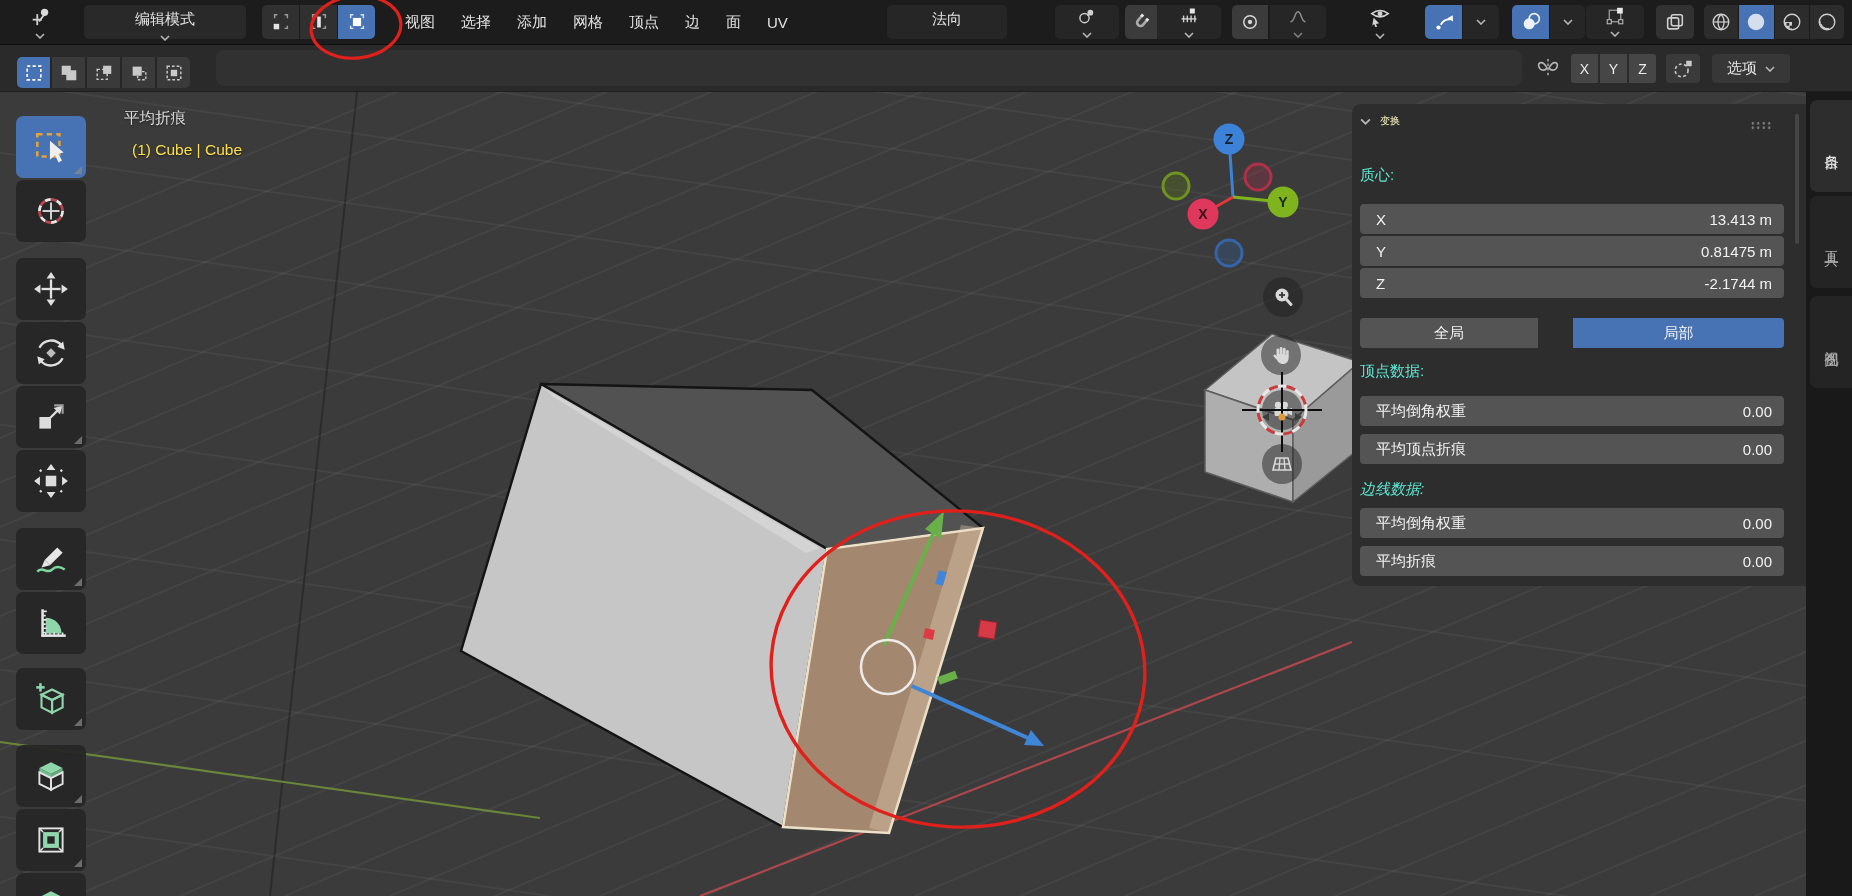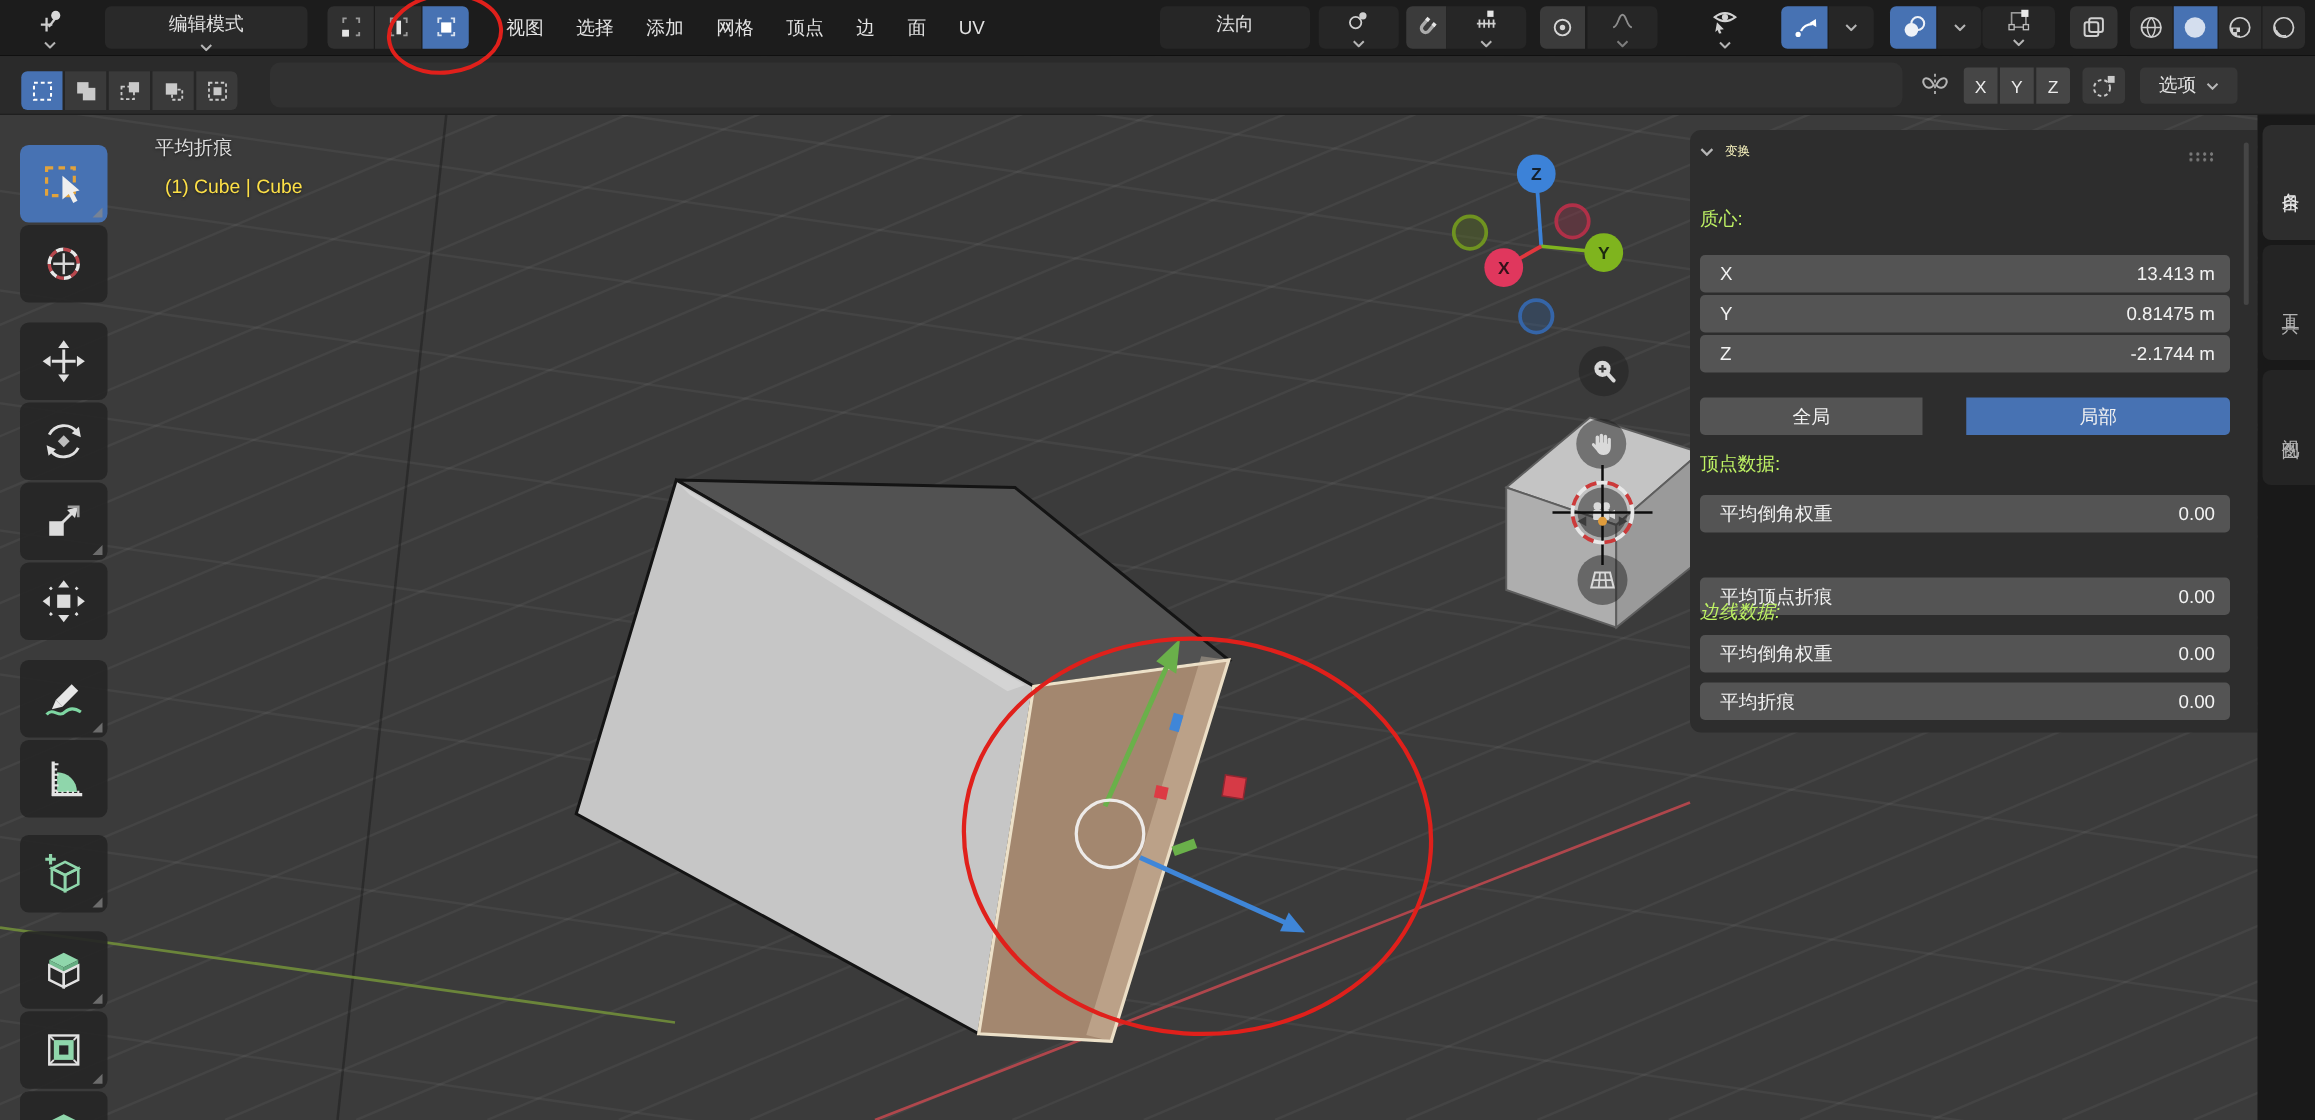--- a/index.html
+++ b/index.html
@@ -25,21 +25,21 @@
   .optbtn{width:33px;height:31px;display:flex;align-items:center;justify-content:center;background:#3a3a3a;}
   
   .tool{position:absolute;left:16px;width:70px;height:62px;border-radius:7px;background:rgba(38,38,38,.93);
         display:flex;align-items:center;justify-content:center;z-index:15;}
   .tool.corner::after{content:"";position:absolute;right:4px;bottom:4px;border-left:8px solid transparent;border-bottom:8px solid #8a8a8a;opacity:.7;}
   
   #npanel{position:absolute;left:1352px;top:104px;width:454px;height:482px;background:#2d2d2d;border-radius:9px 0 0 9px;z-index:22;font-size:15px;}
   .prow{position:absolute;left:8px;width:424px;height:30px;background:#545454;border-radius:4px;
         display:flex;align-items:center;justify-content:space-between;color:#f2f2f2;}
   .prow .lab{margin-left:16px;} .prow .val{margin-right:12px;}
-  .seclab{position:absolute;left:8px;color:#bef264;}
+  .seclab{position:absolute;left:8px;color:#5eead4;}
   .seghalf{position:absolute;height:30px;display:flex;align-items:center;justify-content:center;color:#f2f2f2;}
   #tabstrip{position:absolute;left:1806px;top:92px;width:46px;height:804px;background:#191919;z-index:22;}
   .vtab{position:absolute;left:4px;width:42px;border-radius:7px 0 0 7px;background:#242424;color:#b2b2b2;
         writing-mode:vertical-rl;display:flex;align-items:center;justify-content:center;font-size:14.5px;letter-spacing:3px;}
   .vtab.on{background:#2d2d2d;color:#e6e6e6;}
   
   .bubble{position:absolute;width:40px;height:40px;border-radius:50%;background:rgba(32,32,32,.5);
           display:flex;align-items:center;justify-content:center;z-index:6;}
   .vptxt{position:absolute;color:#dedede;font-size:15.5px;z-index:5;text-shadow:0 1px 2px rgba(0,0,0,.55);}
   .dots{width:22px;height:9px;background-image:radial-gradient(circle,#7a7a7a 1.1px,transparent 1.5px);background-size:5.5px 4.5px;}
@@ -256,21 +256,21 @@
       <span>视图</span>
       <span>选择</span>
       <span>添加</span>
       <span>网格</span>
       <span>顶点</span>
       <span>边</span>
       <span>面</span>
       <span>UV</span>
     </div>
 
-    <div class="hbtn" style="left:928px;width:120px;gap:20px;">
+    <div class="hbtn" style="left:887px;width:120px;gap:20px;">
       <svg width="20" height="20" viewBox="0 0 24 24">
         <polygon points="5,16 13,12 19,16 11,20" fill="none" stroke="#cfcfcf" stroke-width="1.7"></polygon>
         <line x1="12" y1="15" x2="12" y2="6" stroke="#cfcfcf" stroke-width="1.7"></line>
         <polygon points="12,3 9,8 15,8" fill="#cfcfcf"></polygon>
       </svg>
       <span>法向</span>
       <svg class="chev" width="10" height="6" viewBox="0 0 10 6">
           <polyline points="1,1 5,5 9,1" fill="none" stroke="#cfcfcf" stroke-width="1.6"></polyline>
         </svg>
     </div>
@@ -613,21 +613,21 @@
     </div>
     <div class="seghalf" style="left:221px;top:214px;width:211px;background:var(--accent,#4772b3);border-radius:0 4px 4px 0;">
       <span>局部</span>
     </div>
 
     <div class="seclab" style="top:258px;">顶点数据:</div>
     <div class="prow" style="top:292px;">
       <span class="lab">平均倒角权重</span>
       <span class="val">0.00</span>
     </div>
-    <div class="prow" style="top:330px;margin-top:28px;">
+    <div class="prow" style="top:330px;">
       <span class="lab">平均顶点折痕</span>
       <span class="val">0.00</span>
     </div>
 
     <div class="seclab" style="top:376px;font-style:italic;">边线数据:</div>
     <div class="prow" style="top:404px;">
       <span class="lab">平均倒角权重</span>
       <span class="val">0.00</span>
     </div>
     <div class="prow" style="top:442px;">

